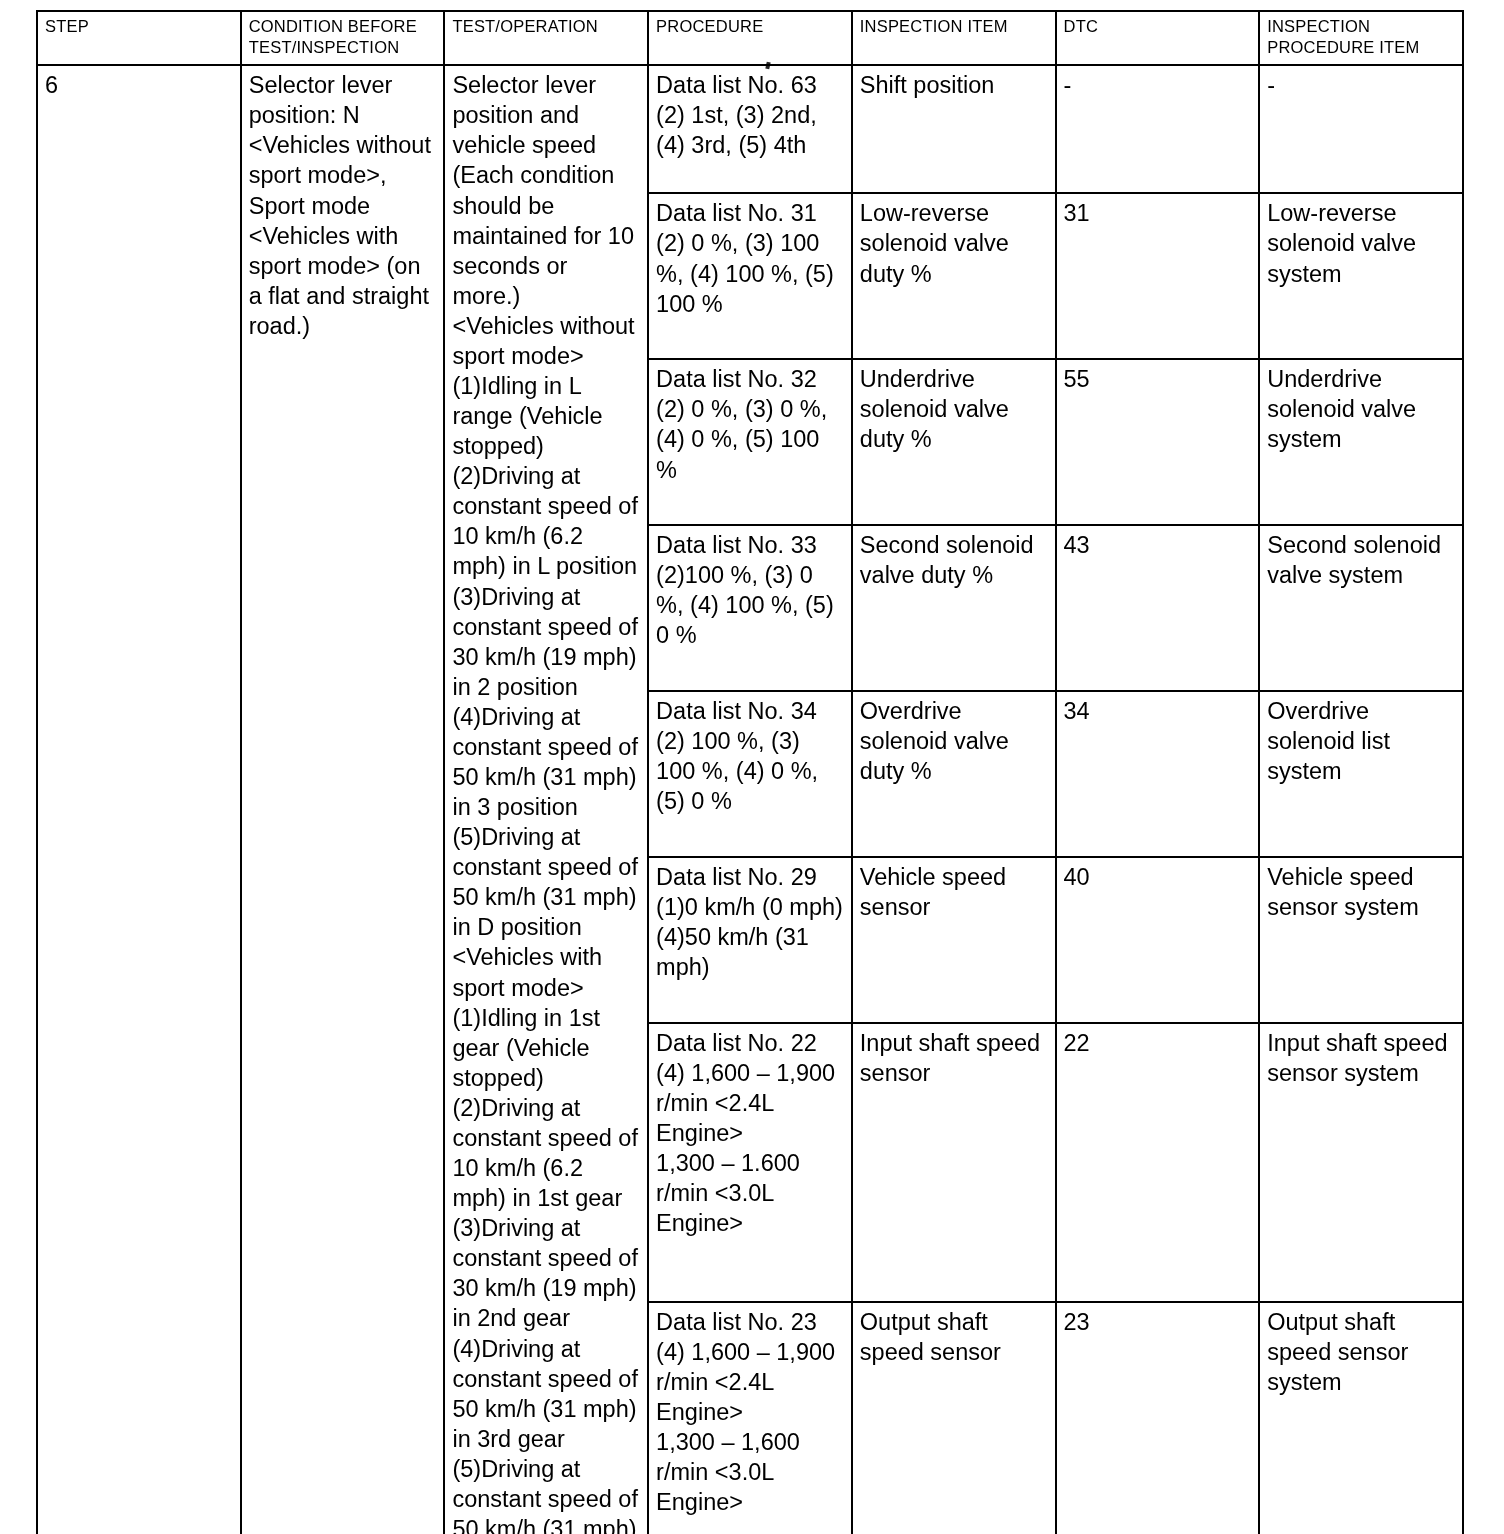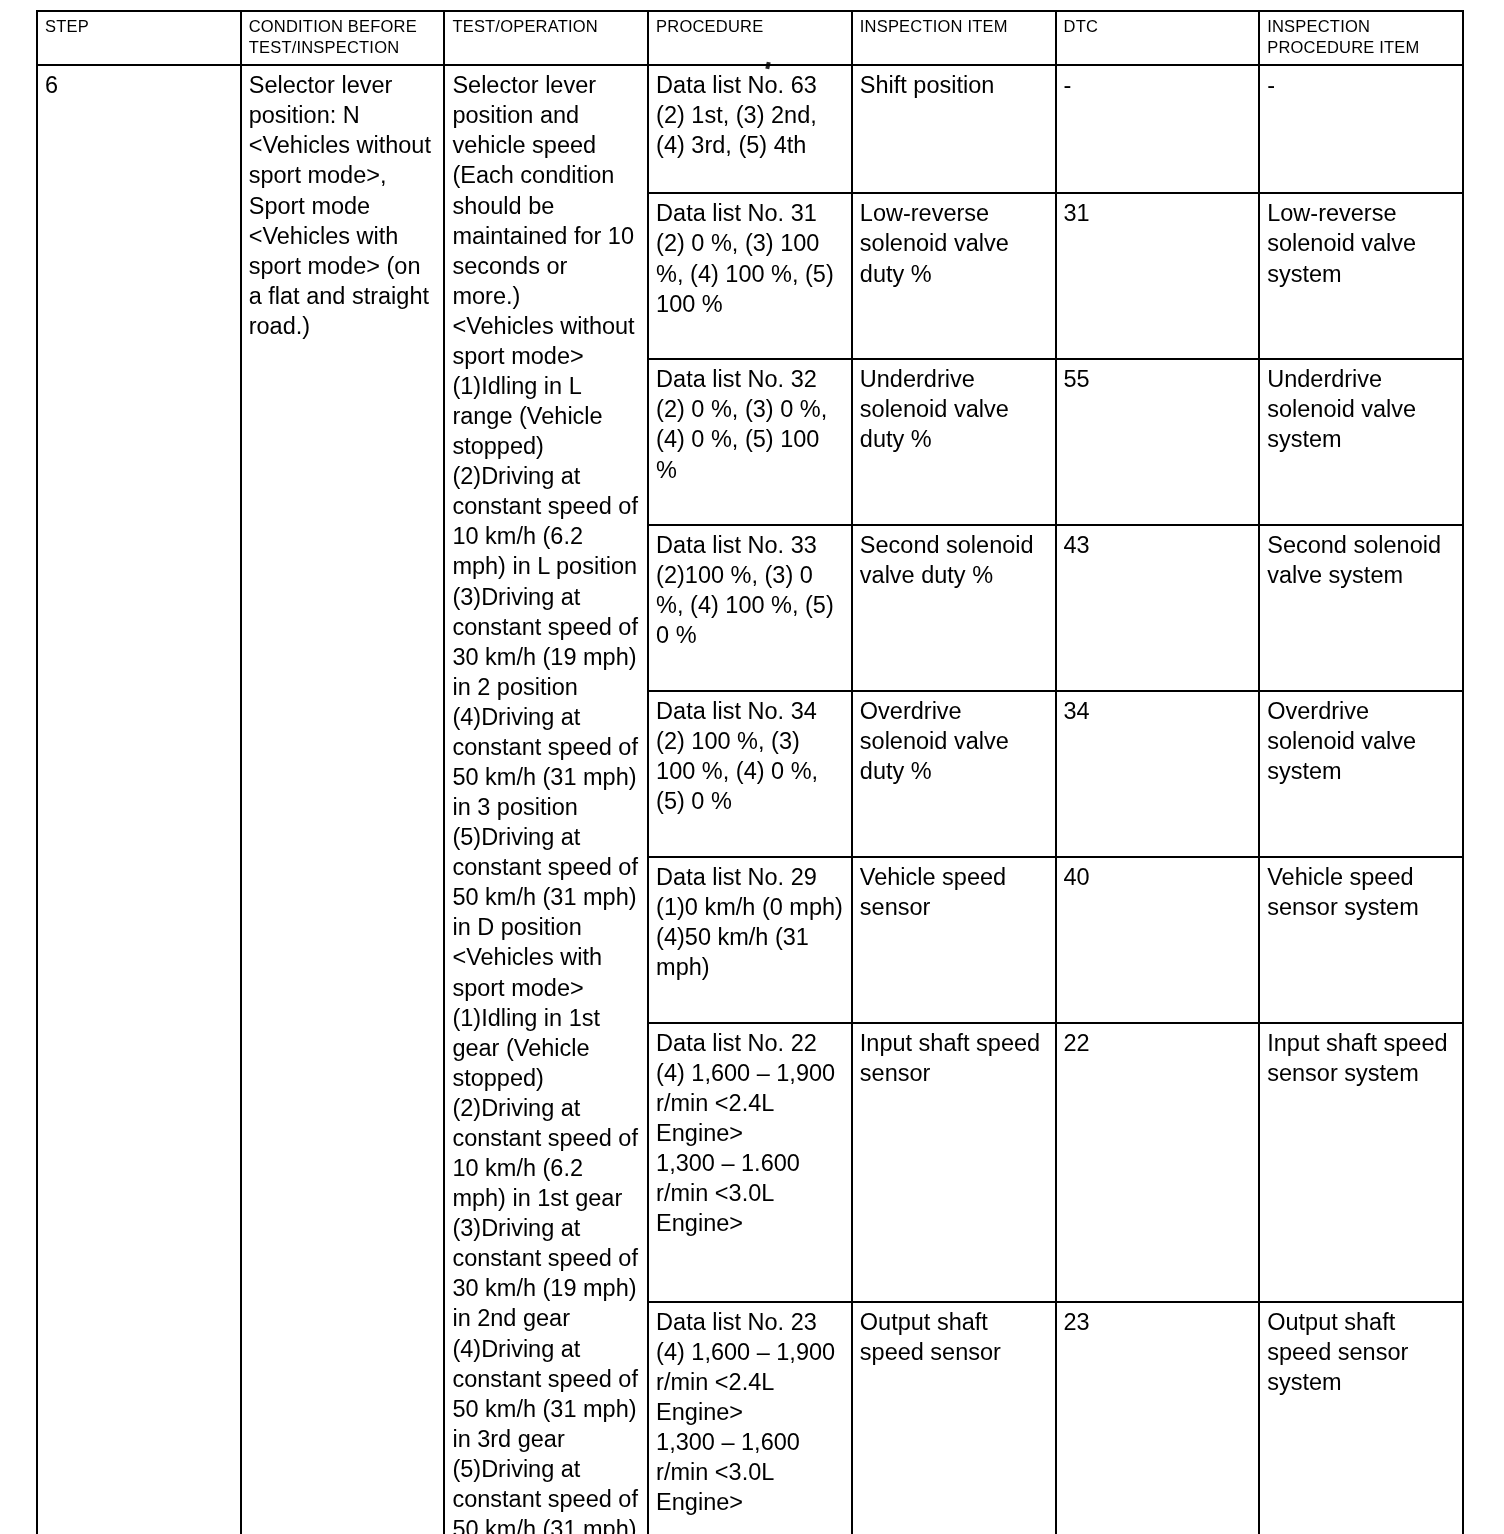--- a/index.html
+++ b/index.html
@@ -191,21 +191,21 @@
           <span class="pre">Data list No. 34
 (2) 100 %, (3) 100 %, (4) 0 %, (5) 0 %</span>
         </td>
         <td class="item-col">
           <span class="pre">Overdrive solenoid valve duty %</span>
         </td>
         <td class="dtc-col">
           <span class="pre">34</span>
         </td>
         <td class="page-col">
-          <span class="pre">Overdrive solenoid valve system</span>
+          <span class="pre">Overdrive solenoid list system</span>
         </td>
       </tr>
       <tr>
         <td class="standard-col">
           <span class="pre">Data list No. 29
 (1)0 km/h (0 mph)
 (4)50 km/h (31 mph)</span>
         </td>
         <td class="item-col">
           <span class="pre">Vehicle speed sensor</span>

